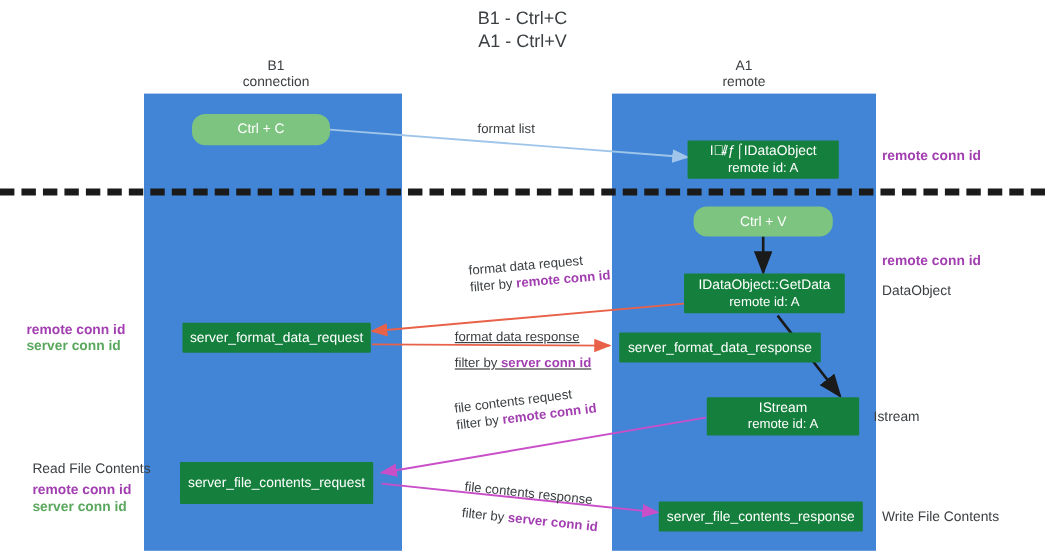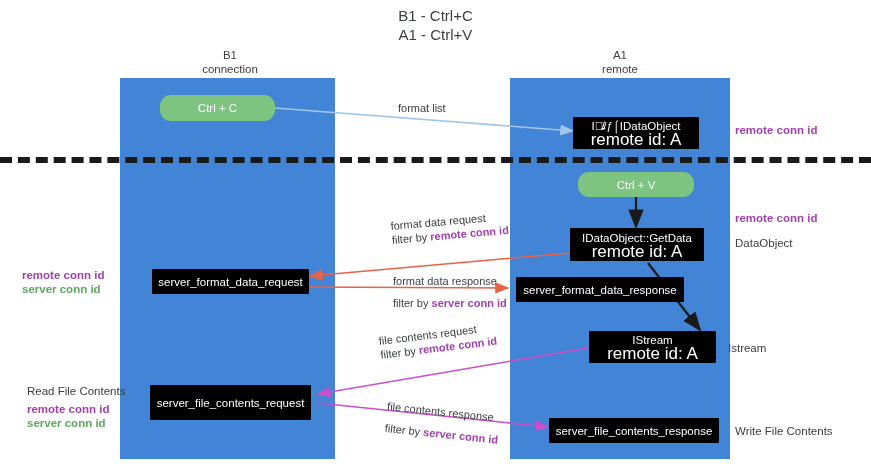--- a/index.html
+++ b/index.html
@@ -40,22 +40,22 @@
     box-sizing:border-box;
     display:flex;flex-direction:column;
     align-items:center;justify-content:center;
     text-align:center;
     color:#ffffff;
     font-size:11.5px;
     line-height:14px;
     border-radius:1px;
   }
   .node.green{background:#7cc47f;border-radius:11px;}
-  .node.orange{background:#000000;}
-  .node .l2{font-size:17px;}
+  .node.orange{background:#15803d;}
+  .node .l2{font-size:11px;}
 
   
   .sidelabel{font-size:11.5px;line-height:15px;color:#3c4043;}
   .purple{color:#a23fb0;font-weight:bold;}
   .green-t{color:#5aa75e;font-weight:bold;}
 
   
   .edgelabel{
     font-size:11px;line-height:14px;color:#3c4043;white-space:nowrap;
   }
@@ -161,21 +161,21 @@
     <span>format list</span>
   </div>
 
   <div class="abs edgelabel" style="left:390px;top:219px;transform:rotate(-5deg);transform-origin:left top;">
     <div><span>format data request</span></div>
     <div>
       <span>filter by </span><b class="purple">remote conn id</b>
     </div>
   </div>
 
-  <div class="abs edgelabel" style="left:393px;top:274px;">
+  <div class="abs edgelabel" style="left:379px;top:274px;text-decoration:underline;">
     <div><span>format data response</span></div>
     <div style="margin-top:8px;">
       <span>filter by </span><b class="purple">server conn id</b>
     </div>
   </div>
 
   <div class="abs edgelabel" style="left:378px;top:334px;transform:rotate(-7deg);transform-origin:left top;">
     <div><span>file contents request</span></div>
     <div>
       <span>filter by </span><b class="purple">remote conn id</b>

